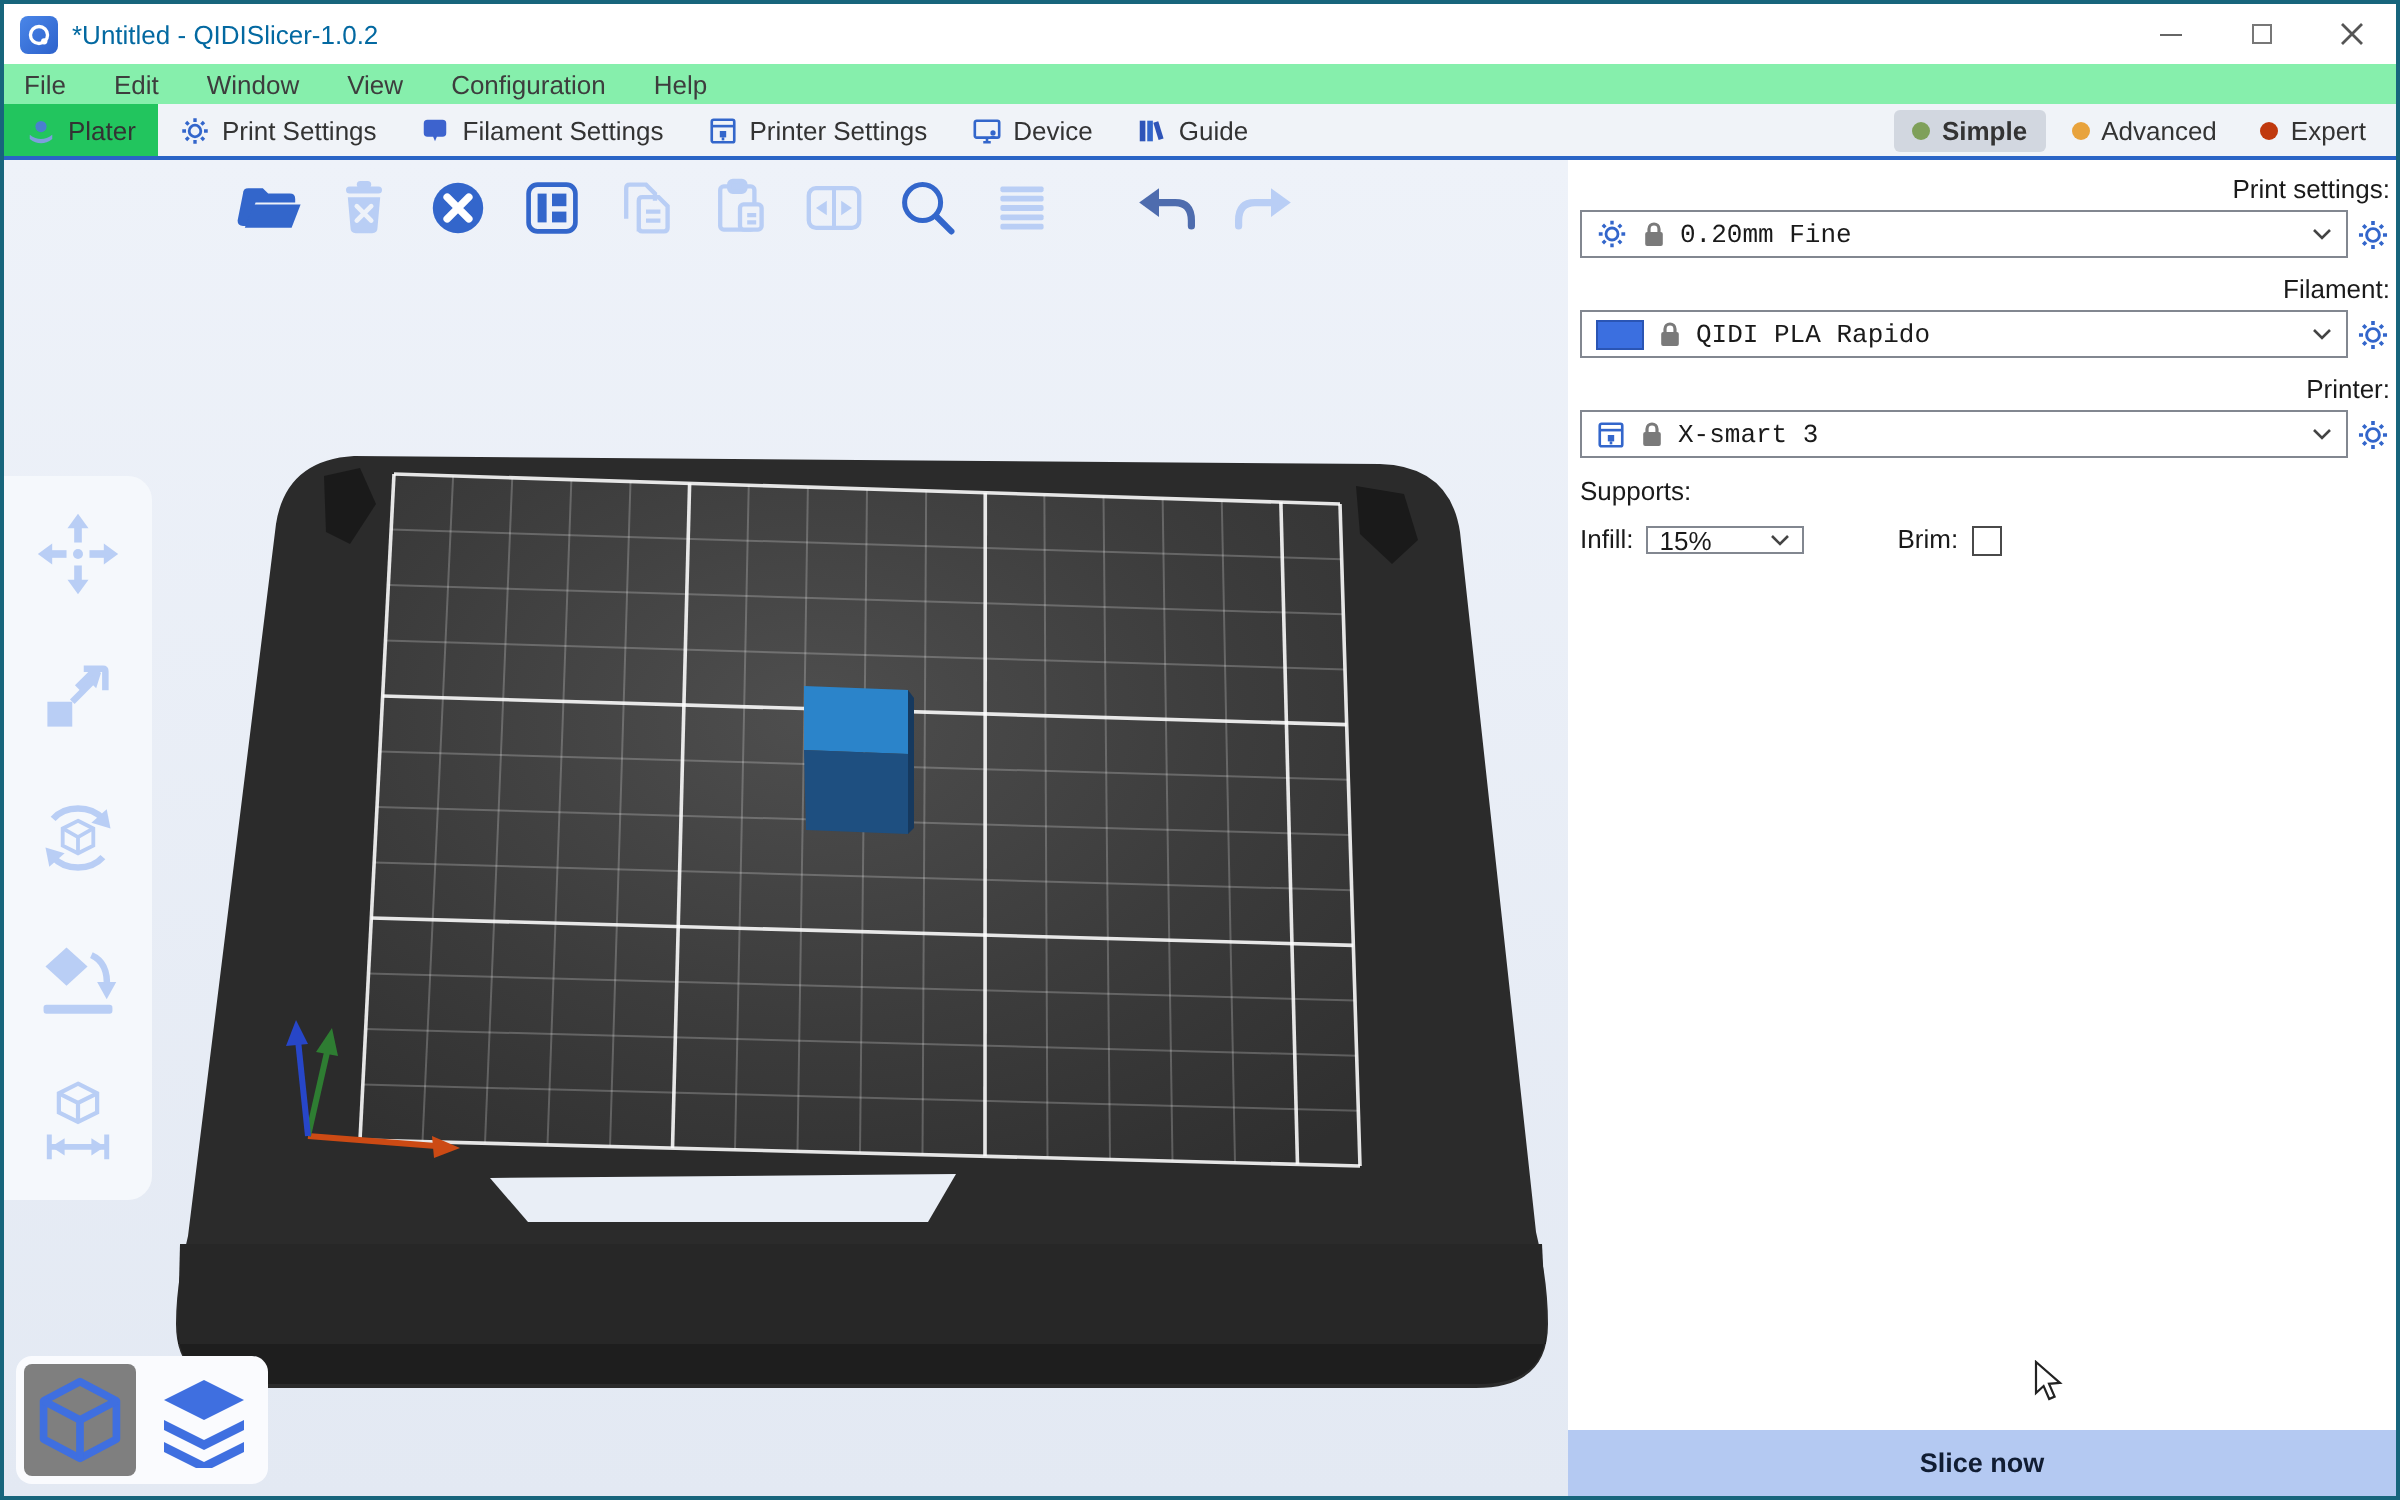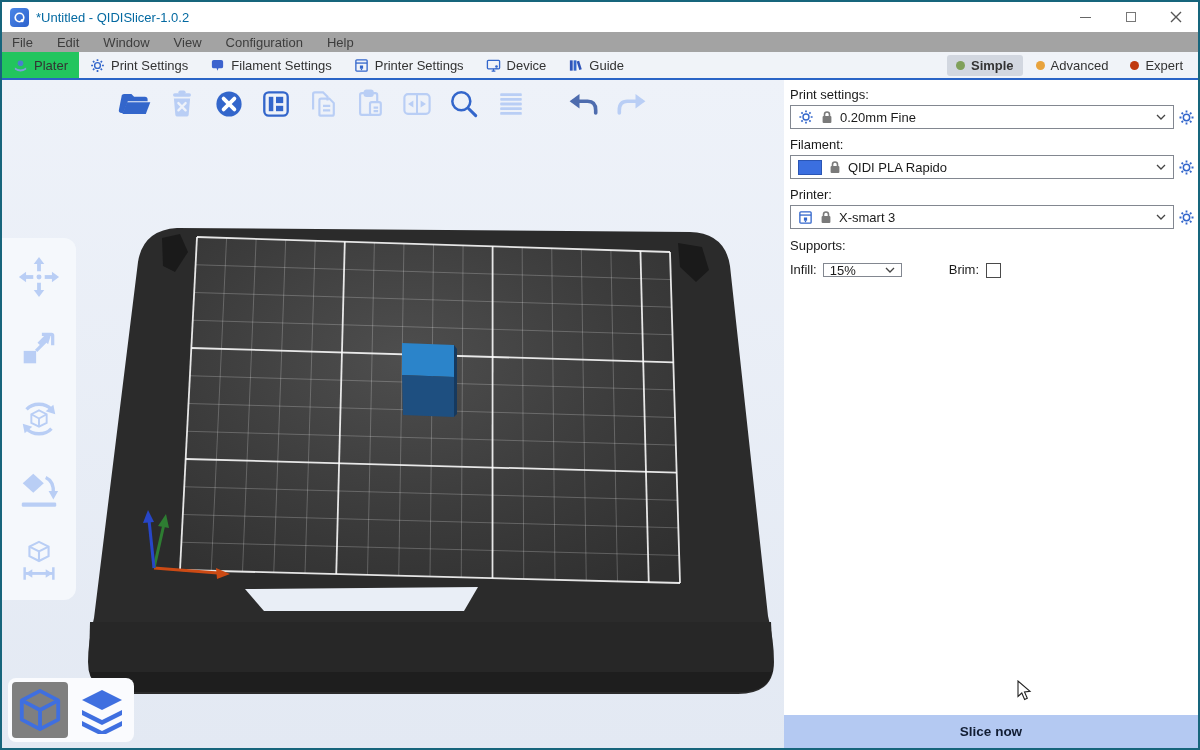--- a/index.html
+++ b/index.html
@@ -9,21 +9,21 @@
   
   .titlebar { height:30px; display:flex; align-items:center; padding-left:8px; background:#fff; flex:0 0 auto; }
   .appicon { width:19px; height:19px; border-radius:4px; background:linear-gradient(135deg,#4a86e8,#2d62cc); display:flex; align-items:center; justify-content:center; }
   .title-text { margin-left:7px; font-size:13px; color:#0369a1; }
   .win-controls { margin-left:auto; display:flex; height:100%; }
   .win-btn { width:45px; height:100%; display:flex; align-items:center; justify-content:center; cursor:default; }
   .glyph-min { width:11px; height:0; border-top:1.6px solid #666; }
   .glyph-max { width:10px; height:10px; border:1.4px solid #777; }
 
   
-  .menubar { height:20px; display:flex; align-items:center; gap:24px; padding-left:10px; font-size:13px; color:#3d3d3d; background:#a3a3a3; flex:0 0 auto; }
+  .menubar { height:20px; display:flex; align-items:center; gap:24px; padding-left:10px; font-size:13px; color:#3d3d3d; background:#86efac; flex:0 0 auto; }
   .menu-item { cursor:default; }
 
   
   .tabbar { height:28px; background:#f0f3f8; border-bottom:2px solid #2a64c6; display:flex; align-items:stretch; font-size:13px; color:#333; flex:0 0 auto; }
   .tab { display:flex; align-items:center; gap:6px; padding:0 11px; cursor:default; }
   .tab.selected { background:#22c55e; }
   .modes { margin-left:auto; display:flex; align-items:center; gap:4px; padding-right:6px; }
   .mode { display:flex; align-items:center; gap:6px; padding:3px 9px; border-radius:3px; }
   .mode.selected { background:#d2d7e0; font-weight:bold; }
   .dot { width:9px; height:9px; border-radius:50%; }
@@ -46,23 +46,23 @@
   .sbtn { width:46px; height:46px; border:none; background:transparent; color:#b9cef5; display:flex; align-items:center; justify-content:center; padding:0; cursor:default; }
 
   
   .viewcard { position:absolute; left:6px; bottom:6px; background:#fafbfe; border-radius:8px; padding:4px; display:flex; gap:6px; }
   .vbtn { width:56px; height:56px; border:none; border-radius:4px; display:flex; align-items:center; justify-content:center; padding:0; cursor:default; background:transparent; }
   .vbtn.sel3d { background:#7f7f7f; }
 
   
   .rpanel { width:414px; background:#fff; display:flex; flex-direction:column; position:relative; font-size:13px; color:#1a1a1a; }
   .rpanel-inner { padding:5px 3px 0 6px; }
-  .flabel { margin:2px 0 3px 0; }
+  .flabel { margin:2px 0 3px 0;text-align:right; }
   .combo-row { display:flex; align-items:center; }
-  .combo { flex:1; height:24px; border:1px solid #828790; background:#fff; display:flex; align-items:center; gap:7px; padding:0 7px; }
+  .combo { flex:1; height:24px; border:1px solid #828790; background:#fff; display:flex; align-items:center; gap:7px; padding:0 7px;font-family:Liberation Mono, monospace; }
   .combo .val { flex:1; white-space:nowrap; overflow:hidden; }
   .gear-out { width:18px; display:flex; justify-content:center; margin-left:3px; }
   .swatch { width:24px; height:15px; background:#3b6fe0; border:1px solid #2a55b4; }
   .row-supports { display:flex; align-items:center; margin-top:9px; }
   .row-supports .flabel { margin:0 6px 0 0; }
   .row-supports .combo { padding-left:17px; }
   .row-infill { display:flex; align-items:center; margin-top:7px; }
   .combo-sm { width:79px; height:14px; border:1px solid #828790; display:flex; align-items:center; padding:0 6px; margin-left:6px; }
   .combo-sm .val { flex:1; }
   .brim-lbl { margin-left:47px; }

